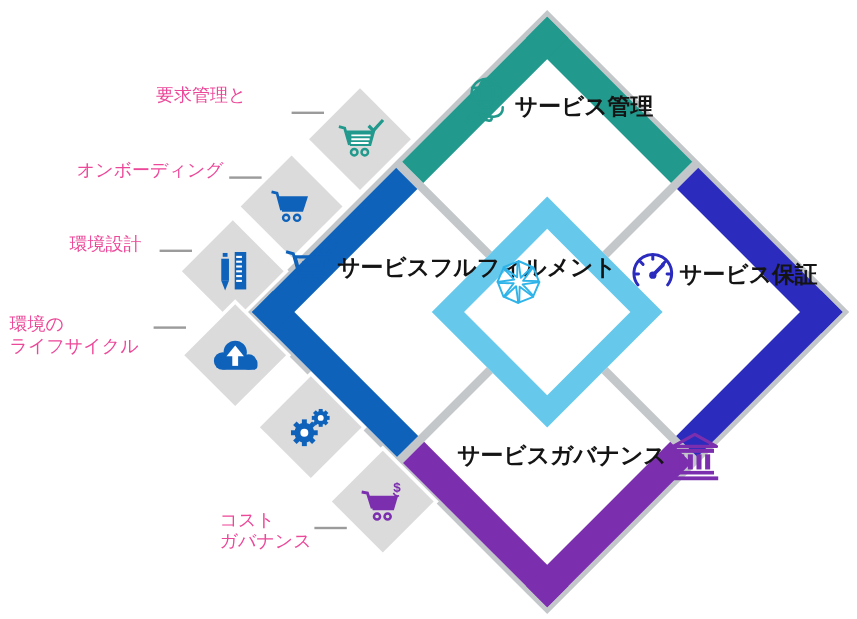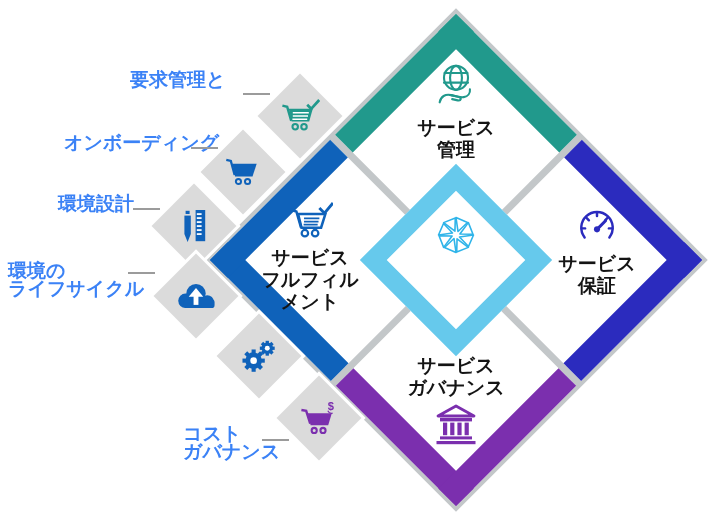--- a/index.html
+++ b/index.html
@@ -21,21 +21,21 @@
   .q-r{border-top:25px solid #2b2bbe;border-right:25px solid #2b2bbe;}
   .q-l{border-left:25px solid #0f62ba;border-bottom:25px solid #0f62ba;}
   .q-b{border-right:25px solid #7b2fae;border-bottom:25px solid #7b2fae;}
   
   .center-diamond{
     position:absolute;left:388px;top:192px;width:136px;height:136px;
     transform:rotate(45deg);background:#ffffff;border:19px solid #66c9ec;box-sizing:border-box;
   }
   
   .qcontent{
-    position:absolute;display:flex;flex-direction:column;align-items:center;
+    position:absolute;display:flex;flex-direction:row;align-items:center;
     width:150px;text-align:center;pointer-events:none;
   }
   .qtitle{font-size:19px;line-height:22px;font-weight:bold;color:#141414;white-space:nowrap;}
   .qc-top{left:381px;top:62px;}
   .qc-left{left:235px;top:200px;}
   .qc-right{left:522px;top:206px;}
   .qc-bottom{left:381px;top:355px;}
   .qc-center{left:406px;top:209px;width:100px;}
   .optic-label{font-size:21px;font-weight:bold;letter-spacing:2px;color:#141414;margin-top:4px;}
   .icon-gap{margin-bottom:3px;}
@@ -43,21 +43,21 @@
   .tile{
     position:absolute;width:60px;height:60px;background:#dbdbdb;
     transform:rotate(45deg);box-shadow:0 0 0 3px #ffffff;
   }
   .tile-ic{
     width:100%;height:100%;display:flex;align-items:center;justify-content:center;
     transform:rotate(-45deg);
   }
   
   .slabel{
-    position:absolute;font-size:19px;line-height:17.5px;color:#3b82f6;white-space:nowrap;font-weight:bold;
+    position:absolute;font-size:15px;line-height:17.5px;color:#ec4899;white-space:nowrap;
   }
   .dash{position:absolute;height:2px;background:#9b9b9b;}
 </style>
 </head>
 <body>
 
 <div class="stage">
 
   <div class="diamond-outer">
     <div class="qgrid">

